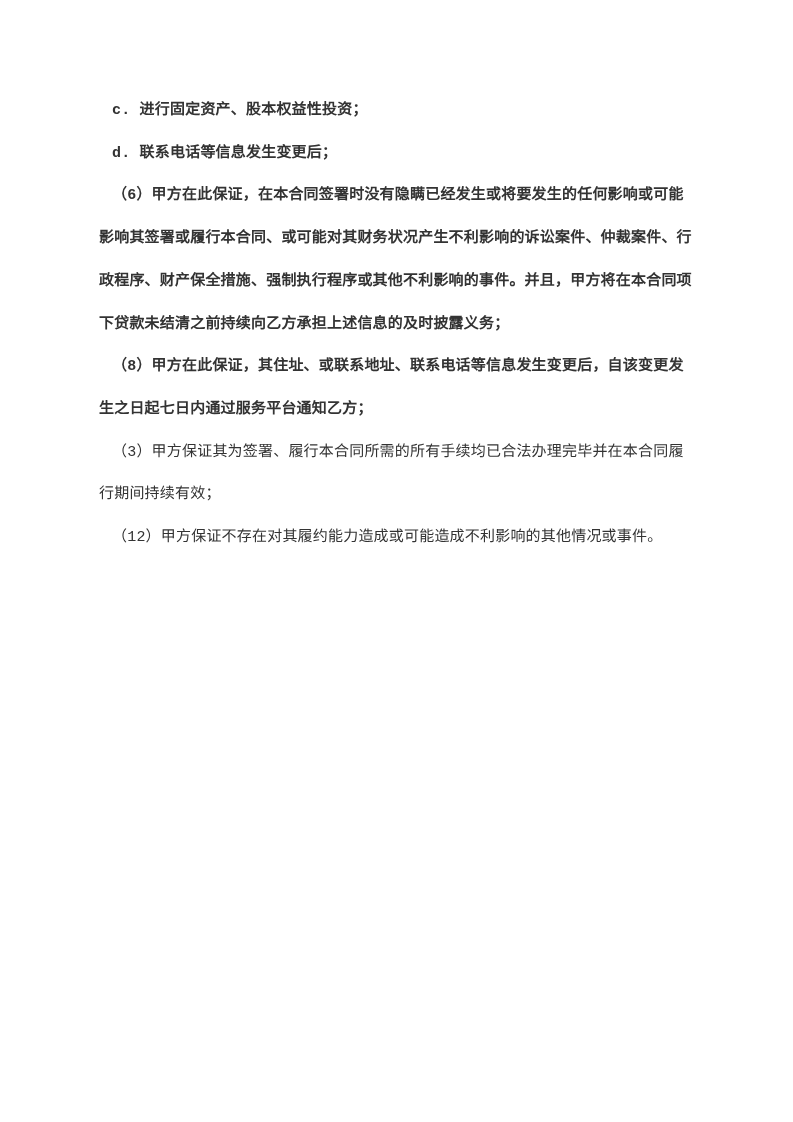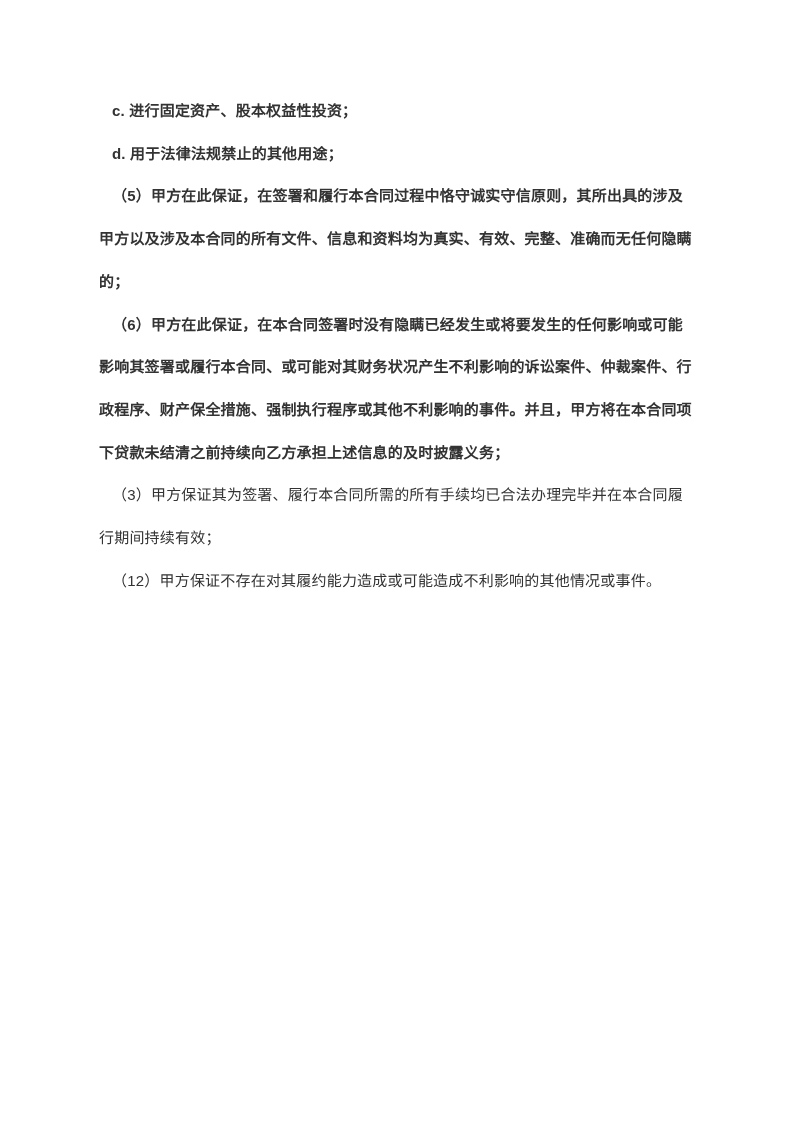--- a/index.html
+++ b/index.html
@@ -24,30 +24,31 @@
     color: #333333;
     font-size: 15px;
     line-height: 42.7px;
     text-align: left;
     letter-spacing: 0.2px;
   }
   .content p {
     margin: 0;
     padding: 0;
     text-indent: 13px;
+    font-family: Liberation Mono, monospace;
   }
   .bold {
     font-weight: 700;
   }
 </style>
 </head>
 <body>
 
 <div class="page">
   <div class="content">
     <p class="bold">c. 进行固定资产、股本权益性投资；</p>
-    <p class="bold">d. 用于法律法规禁止的其他用途；</p>
-    <p class="bold">（5）甲方在此保证，在签署和履行本合同过程中恪守诚实守信原则，其所出具的涉及甲方以及涉及本合同的所有文件、信息和资料均为真实、有效、完整、准确而无任何隐瞒的；</p>
+    <p class="bold">d. 联系电话等信息发生变更后；</p>
     <p class="bold">（6）甲方在此保证，在本合同签署时没有隐瞒已经发生或将要发生的任何影响或可能影响其签署或履行本合同、或可能对其财务状况产生不利影响的诉讼案件、仲裁案件、行政程序、财产保全措施、强制执行程序或其他不利影响的事件。并且，甲方将在本合同项下贷款未结清之前持续向乙方承担上述信息的及时披露义务；</p>
+    <p class="bold">（8）甲方在此保证，其住址、或联系地址、联系电话等信息发生变更后，自该变更发生之日起七日内通过服务平台通知乙方；</p>
     <p>（3）甲方保证其为签署、履行本合同所需的所有手续均已合法办理完毕并在本合同履行期间持续有效；</p>
     <p>（12）甲方保证不存在对其履约能力造成或可能造成不利影响的其他情况或事件。</p>
   </div>
 </div>
 
 </body></html>

